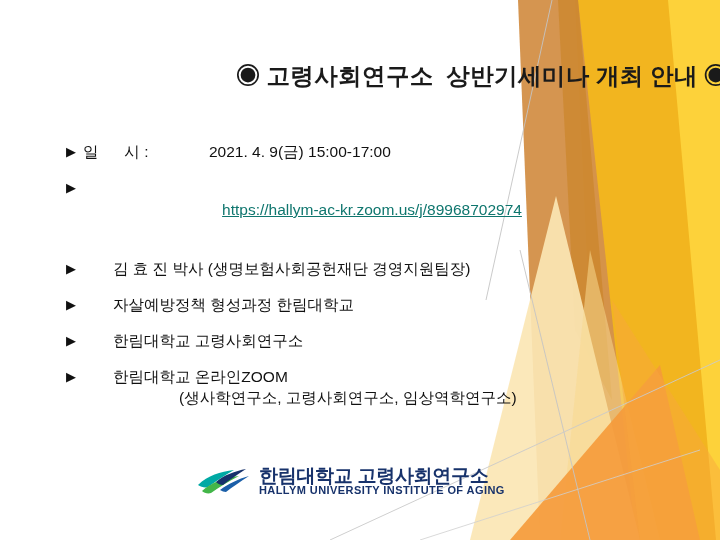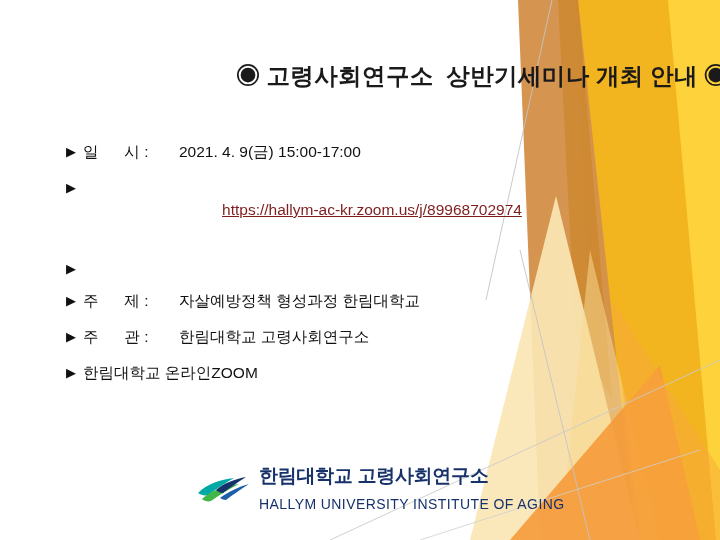--- a/index.html
+++ b/index.html
@@ -82,30 +82,31 @@
     white-space: pre;
   }
   .row-label {
     flex: 0 0 auto;
     width: 96px;
     white-space: pre;
   }
   .row-value {
     flex: 0 1 auto;
     white-space: pre;
+    margin-left: 30px;
   }
   .sub-line {
     padding-left: 96px;
     font-size: 15.5px;
     line-height: 22px;
     color: #111111;
     white-space: pre;
   }
   .link-text {
-    color: #7f1d1d;
+    color: #0f766e;
     text-decoration: underline;
     white-space: pre;
   }
 
   
   #footer-logo {
     position: absolute;
     left: 196px;
     top: 466px;
     display: flex;
@@ -120,23 +121,23 @@
     line-height: 1;
   }
   #logo-title-ko {
     font-size: 19px;
     font-weight: bold;
     color: #17326b;
     letter-spacing: -0.3px;
     white-space: pre;
   }
   #logo-title-en {
-    margin-top: 12px;
-    font-size: 14px;
-    font-weight: normal;
+    margin-top: 0;
+    font-size: 11px;
+    font-weight: bold;
     color: #17326b;
     letter-spacing: 0.42px;
     white-space: pre;
   }
 </style>
 </head>
 <body>
 
 <div id="slide">
 
@@ -186,50 +187,50 @@
         <div class="sub-line">
           <span class="link-text">https://hallym-ac-kr.zoom.us/j/89968702974</span>
         </div>
       </div>
     </div>
 
     <div class="info-row">
       <span class="bullet-icon">▶</span>
       <div class="row-body">
         <div class="row-line">
-        </div>
-      </div>
-    </div>
-
-    <div class="info-row">
-      <span class="bullet-icon">▶</span>
-      <div class="row-body">
-        <div class="row-line">
-          <span class="row-label">주      제 :</span>
+          <span class="row-value">김 효 진 박사 (생명보험사회공헌재단 경영지원팀장)</span>
+        </div>
+      </div>
+    </div>
+
+    <div class="info-row">
+      <span class="bullet-icon">▶</span>
+      <div class="row-body">
+        <div class="row-line">
           <span class="row-value">자살예방정책 형성과정 한림대학교</span>
         </div>
       </div>
     </div>
 
     <div class="info-row">
       <span class="bullet-icon">▶</span>
       <div class="row-body">
         <div class="row-line">
-          <span class="row-label">주      관 :</span>
           <span class="row-value">한림대학교 고령사회연구소</span>
         </div>
       </div>
     </div>
 
     <div class="info-row">
       <span class="bullet-icon">▶</span>
       <div class="row-body">
         <div class="row-line">
           <span class="row-value">한림대학교 온라인ZOOM</span>
         </div>
+        <div class="sub-line">(생사학연구소, 고령사회연구소, 임상역학연구소)</div>
       </div>
     </div>
 
   </div>
 
   <div id="footer-logo">
 
     <svg id="logo-mark" width="56" height="30" viewBox="0 0 56 30">
       <path d="M2 19 C12 9, 24 6, 38 4 C28 10, 20 15, 12 21 C9 22, 5 21, 2 19 Z" fill="#00a9a4"></path>
       <path d="M6 25 C16 16, 28 12, 43 10 C32 16, 23 21, 15 27 C12 28, 8 27, 6 25 Z" fill="#43b649"></path>

